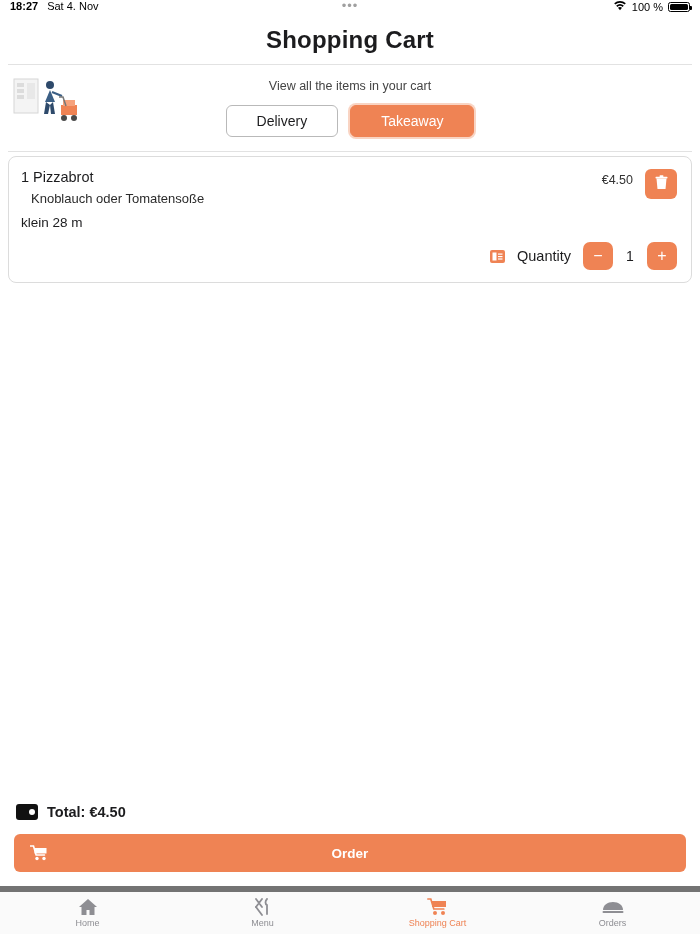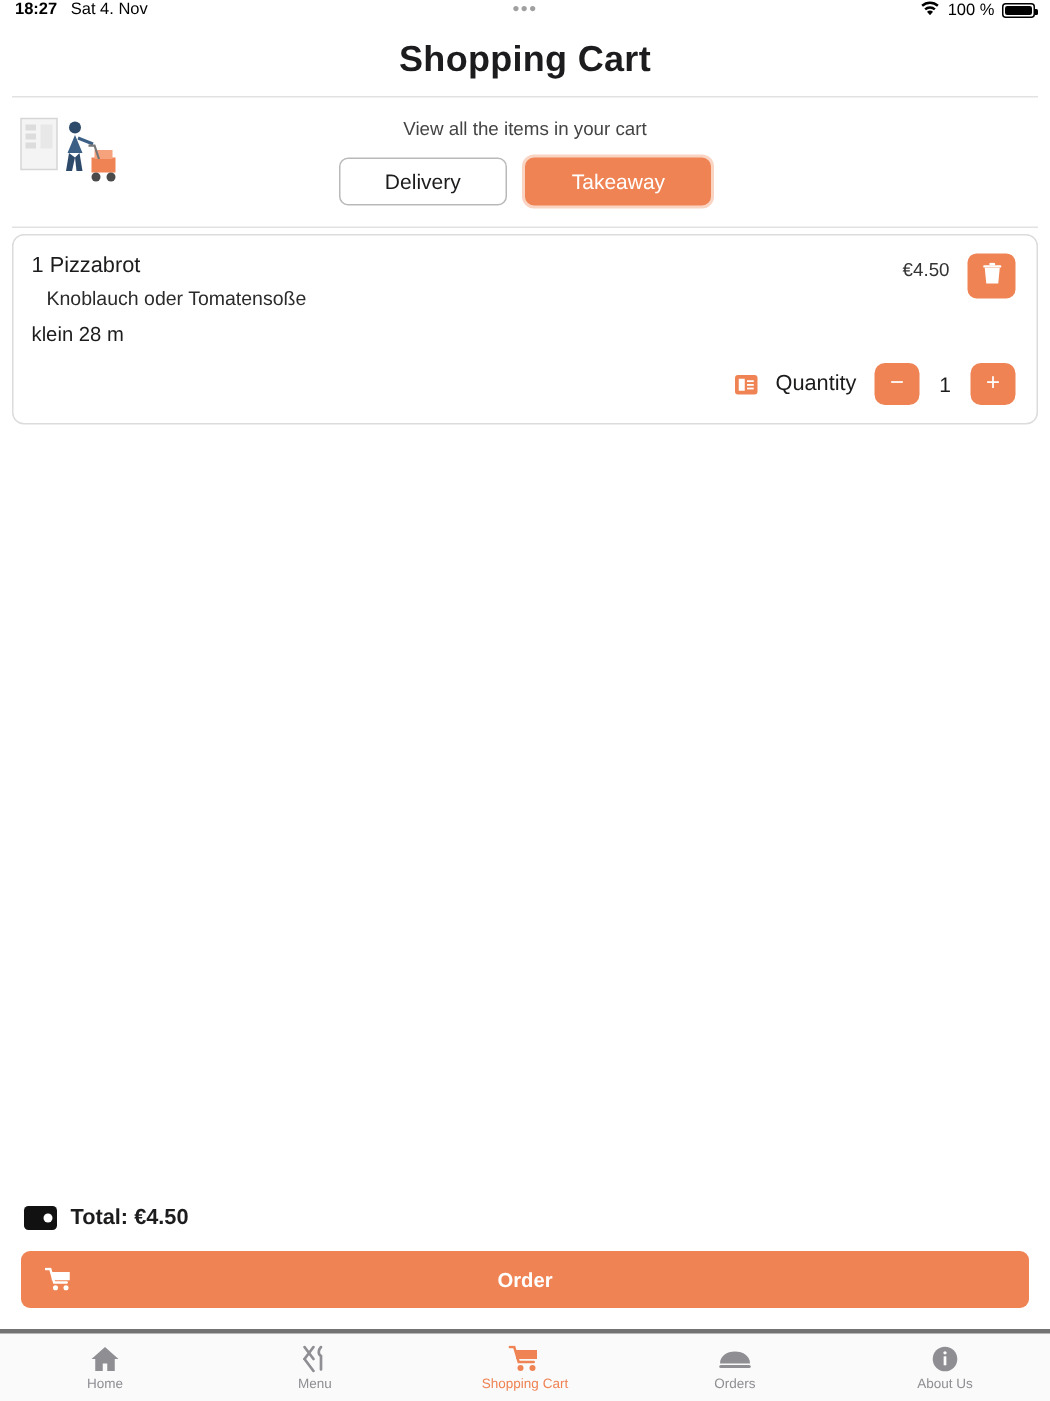--- a/index.html
+++ b/index.html
@@ -120,21 +120,21 @@
   .total-text { font-size: 14.5px; font-weight: bold; }
   .order-btn {
     margin: 0 14px 14px; height: 38px; border-radius: 6px; background: #ef8354;
     color: #fff; font-size: 13.5px; font-weight: bold; border: none; cursor: pointer;
     display: flex; align-items: center; justify-content: center; position: relative;
   }
   .order-btn .cart-ico { position: absolute; left: 16px; display: flex; align-items: center; }
 
   
   .tabbar {
-    height: 48px; border-top: 3px solid #737373; background: #fafafa;
+    height: 48px; border-top: 6px solid #737373; background: #fafafa;
     display: flex; align-items: center;
   }
   .tab {
     flex: 1; display: flex; flex-direction: column; align-items: center; gap: 2px;
     cursor: pointer; color: #8e8e93; font-size: 9px;
   }
   .tab.active { color: #ef8354; }
   .tab svg { display: block; }
 </style>
 </head>
@@ -284,25 +284,15 @@
     </div>
     <div class="tab">
       <span>
         <svg width="22" height="18" viewBox="0 0 22 18">
             <path d="M1 12h20c0-5-4.5-8-10-8S1 7 1 12z" fill="#8e8e93"></path>
             <rect x="0.5" y="13" width="21" height="2" rx="1" fill="#8e8e93"></rect>
           </svg>
       </span>
       <span>Orders</span>
     </div>
-    <div class="tab">
-      <span>
-        <svg width="18" height="18" viewBox="0 0 18 18">
-            <circle cx="9" cy="9" r="8.2" fill="#8e8e93"></circle>
-            <rect x="8.1" y="7.2" width="1.8" height="6" fill="#fff"></rect>
-            <circle cx="9" cy="4.9" r="1.1" fill="#fff"></circle>
-          </svg>
-      </span>
-      <span>About Us</span>
-    </div>
   </div>
 
 </div>
 
 </body></html>

